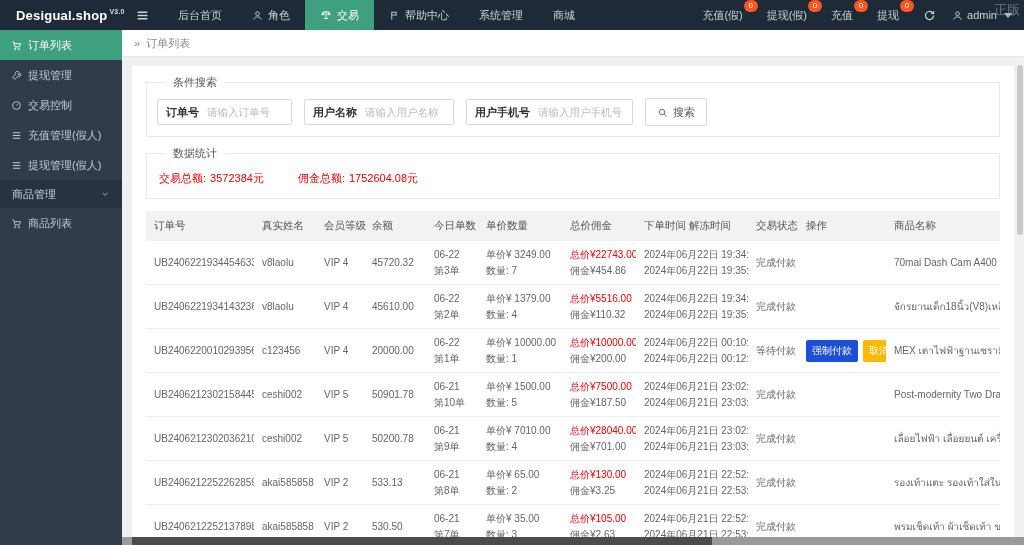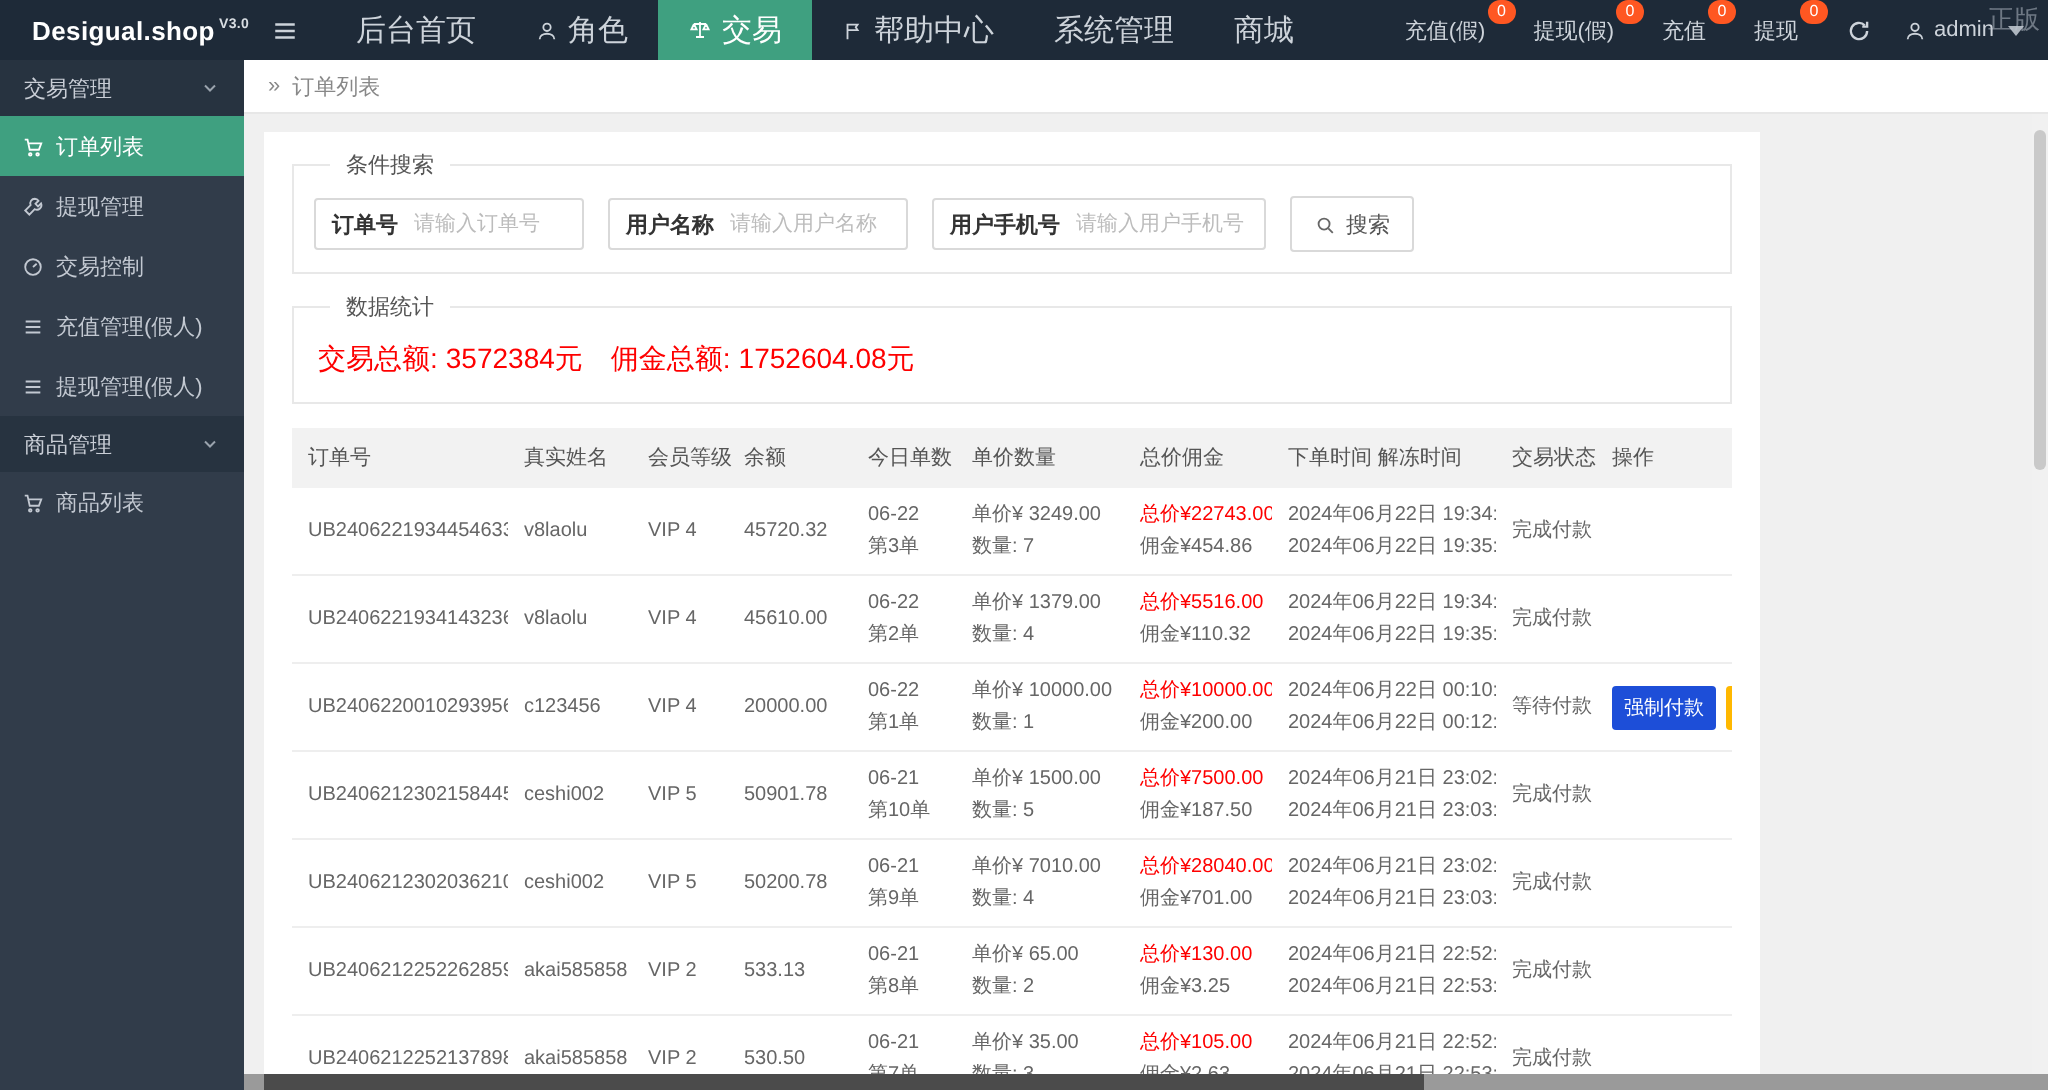--- a/index.html
+++ b/index.html
@@ -8,21 +8,21 @@
   body { position:relative; }
 
   
   .topbar { position:absolute; inset:0 0 auto 0; height:30px; background:#1e2a38;
     display:flex; align-items:stretch; color:#cdd3da; z-index:20; }
   .logo-box { width:122px; display:flex; align-items:center; padding-left:16px; }
   .logo { color:#fff; font-weight:bold; font-size:13px; letter-spacing:.2px; white-space:nowrap; }
   .logo sup { font-size:7px; color:#d8dde2; margin-left:2px; }
   .collapse { display:flex; align-items:center; padding:0 14px; cursor:pointer; }
   .topnav { display:flex; align-items:stretch; }
-  .topnav .titem { display:flex; align-items:center; gap:5px; padding:0 15px; font-size:15px;
+  .topnav .titem { display:flex; align-items:center; gap:5px; padding:0 15px; font-size:11px;
     cursor:pointer; white-space:nowrap; }
   .topnav .titem.active { background:#3fa080; color:#fff;justify-content:center; }
   .top-right { margin-left:auto; display:flex; align-items:center; padding-right:12px; }
   .quick { position:relative; font-size:11px; margin-right:24px; cursor:pointer; white-space:nowrap; }
   .badge { position:absolute; top:-8px; right:-15px; background:#ff5722; color:#fff;
     font-size:8px; line-height:12px; min-width:14px; height:12px; border-radius:7px;
     text-align:center; padding:0 2px; }
   .icon-btn { display:flex; align-items:center; margin-right:16px; cursor:pointer; }
   .userbox { display:flex; align-items:center; gap:4px; font-size:11px; cursor:pointer; }
   .caret { width:0; height:0; border-left:4px solid transparent; border-right:4px solid transparent;
@@ -38,32 +38,32 @@
     color:#c2c8d1; font-size:11px; cursor:pointer; white-space:nowrap; }
   .sitem.active { background:#3fa080; color:#fff; }
   .sitem .svgi, .sgroup .svgi { flex:0 0 auto; }
 
   
   .breadcrumb { position:absolute; left:122px; top:30px; right:0; height:27px; background:#fff;
     border-bottom:1px solid #e7e7e7; display:flex; align-items:center; gap:6px; padding-left:12px;
     font-size:11px; color:#888; z-index:5; }
 
   
-  .card { position:absolute; left:132px; top:66px; width:748px; bottom:0; background:#fff; overflow:hidden; }
+  .card { position:absolute; left:132px; top:66px; width:882px; bottom:0; background:#fff; overflow:hidden; }
   .fs { position:relative; border:1px solid #e8e8e8; margin:16px 14px 0; padding:15px 10px 10px; }
   .fs-legend { position:absolute; top:-8px; left:18px; background:#fff; padding:0 8px;
     font-size:11px; color:#555; }
   .search-row { display:flex; gap:12px; align-items:center; }
   .inp-group { display:flex; align-items:center; border:1px solid #d9d9d9; border-radius:2px; height:26px; background:#fff; }
   .inp-label { padding:0 8px; font-size:11px; color:#333; font-weight:bold; white-space:nowrap; }
   .inp-group input { border:none; outline:none; font-size:10.5px; color:#666; padding:0 6px 0 0; background:transparent; }
   .inp-group input::placeholder { color:#bcbcbc; }
   .search-btn { display:flex; align-items:center; gap:5px; height:28px; padding:0 11px;
     background:#fff; border:1px solid #d9d9d9; border-radius:2px; font-size:11px; color:#555; cursor:pointer; }
-  .stats-line { display:flex; gap:14px; font-size:14px; color:#fe0000; padding:2px 2px 4px; }
+  .stats-line { display:flex; gap:34px; font-size:11px; color:#fe0000; padding:2px 2px 4px; }
   .stats-line b { font-weight:normal; margin-right:4px; }
 
   
   .tbl-wrap { margin:12px 14px 0; overflow:hidden; }
   table { border-collapse:collapse; table-layout:fixed; width:1040px; }
   thead th { background:#f2f2f2; font-weight:normal; font-size:10.5px; color:#555; text-align:left;
     padding:8px 8px; white-space:nowrap; }
   tbody td { border-bottom:1px solid #eeeeee; padding:6px 8px; font-size:10px; color:#666;
     line-height:1.55; white-space:nowrap; overflow:hidden; }
   .red { color:#fe0000; }
@@ -136,26 +136,20 @@
           <path d="M4 21c0-4 4-6 8-6s8 2 8 6"></path>
         </svg>
       <span>admin</span>
       <span class="caret"></span>
     </span>
   </div>
 </div>
 <div class="watermark">正版</div>
 
 <div class="sidebar">
-  <div class="sgroup">
-    <span>交易管理</span>
-    <svg class="svgi" width="10" height="10" viewBox="0 0 24 24" fill="none" stroke="#9aa3ad" stroke-width="2.4">
-        <path d="M6 9l6 6 6-6"></path>
-      </svg>
-  </div>
   <div class="sitem active">
     <svg class="svgi" width="11" height="11" viewBox="0 0 24 24" fill="none" stroke="#fff" stroke-width="2">
         <circle cx="9" cy="20" r="1.4"></circle>
         <circle cx="17" cy="20" r="1.4"></circle>
         <path d="M3 4h3l2.4 11h10L21 8H7"></path>
       </svg>
     <span>订单列表</span>
   </div>
   <div class="sitem">
     <svg class="svgi" width="11" height="11" viewBox="0 0 24 24" fill="none" stroke="#c2c8d1" stroke-width="2">

